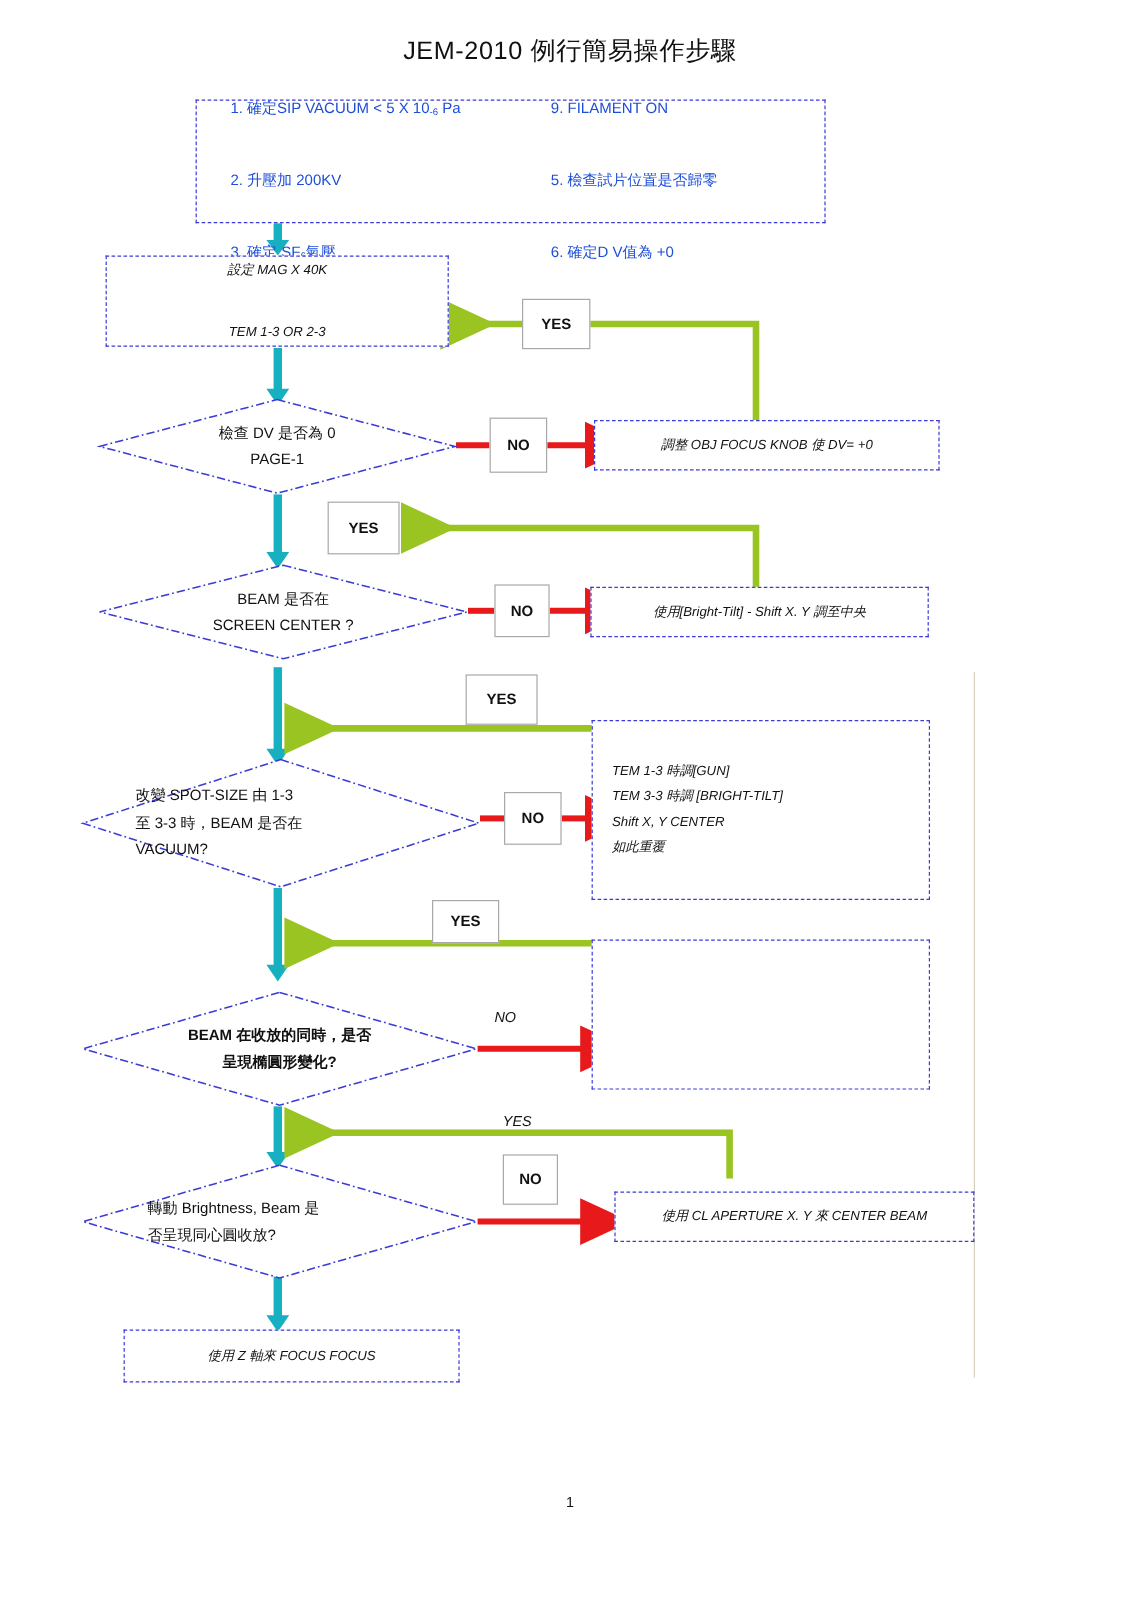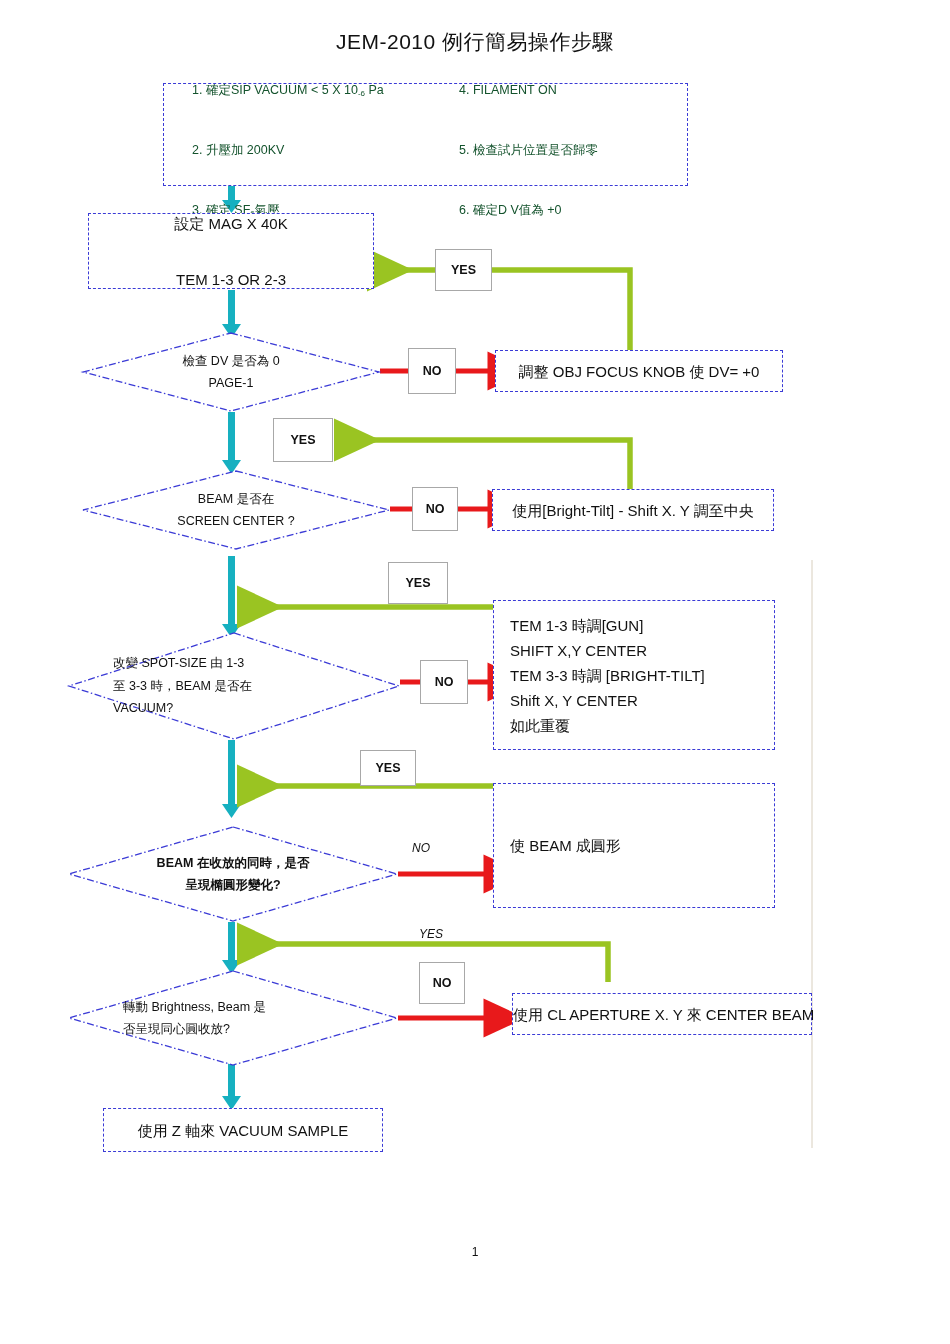--- a/index.html
+++ b/index.html
@@ -18,27 +18,27 @@
   
   .node{position:absolute;box-sizing:border-box;}
 
   
   .box{
     border:1.4px dashed #3b3bd6;
     background:#fff;
     display:flex;flex-direction:column;justify-content:center;
     box-sizing:border-box;
   }
-  .box .ln{font-size:15px;line-height:1.0;color:#111;white-space:nowrap;}
+  .box .ln{font-size:11px;line-height:1.0;color:#111;white-space:nowrap;font-style:italic;}
   .box.center .ln{text-align:center;}
   .box.left .ln{text-align:left;}
 
   
   .hdr{padding:8px 0 8px 0;}
-  .hdr .row{display:flex;font-size:12.5px;line-height:1.0;color:#14532d;
+  .hdr .row{display:flex;font-size:12.5px;line-height:1.0;color:#1d4ed8;
             padding:7px 0;margin-top:32px;}
   .hdr .c1{width:295px;padding-left:28px;box-sizing:border-box;white-space:nowrap;}
   .hdr .c2{flex:1;white-space:nowrap;}
   sub{font-size:8px;vertical-align:-2px;}
 
   
   .diamond{position:absolute;}
   .diamond svg{position:absolute;left:0;top:0;overflow:visible;}
   .diamond .dtext{
     position:absolute;left:0;top:0;width:100%;height:100%;
@@ -138,21 +138,21 @@
       <line x1="398" y1="1018" x2="488" y2="1018" stroke="#e8191b" stroke-width="5" marker-end="url(#mRed)"></line>
     </g>
 
     <line x1="812" y1="560" x2="812" y2="1148" stroke="#d8cfbe" stroke-width="1"></line>
     <line x1="700" y1="1030" x2="812" y2="1030" stroke="#d8cfbe" stroke-width="1"></line>
   </svg>
 
   <div class="node box hdr" style="left:163px;top:83px;width:525px;height:103px;">
     <div class="row">
       <div class="c1"><span>1.   確定SIP VACUUM &lt; 5 X 10</span><sub>-6</sub><span> Pa</span></div>
-      <div class="c2">4. FILAMENT ON</div>
+      <div class="c2">9. FILAMENT ON</div>
     </div>
     <div class="row">
       <div class="c1"><span>2.   升壓加 200KV</span><sub></sub><span></span></div>
       <div class="c2">5. 檢查試片位置是否歸零</div>
     </div>
     <div class="row">
       <div class="c1"><span>3.   確定  SF</span><sub>6</sub><span>氣壓</span></div>
       <div class="c2">6. 確定D V值為  +0</div>
     </div>
   </div>
@@ -196,56 +196,54 @@
       </svg>
     <div class="dtext" style="align-items:flex-start;padding-left:45px;box-sizing:border-box;">
       <div class="ln">改變  SPOT-SIZE  由  1-3</div>
       <div class="ln">至  3-3 時，BEAM 是否在</div>
       <div class="ln">VACUUM?</div>
     </div>
   </div>
 
   <div class="node box left" style="left:493px;top:600px;width:282px;height:150px;padding-left:16px;">
     <div class="ln" style="padding:5px 0;">TEM 1-3 時調[GUN]</div>
-    <div class="ln" style="padding:5px 0;">SHIFT X,Y CENTER</div>
     <div class="ln" style="padding:5px 0;">TEM 3-3 時調  [BRIGHT-TILT]</div>
     <div class="ln" style="padding:5px 0;">Shift X, Y CENTER</div>
     <div class="ln" style="padding:5px 0;">如此重覆</div>
   </div>
 
   <div class="diamond" style="left:68px;top:826px;width:330px;height:96px;">
     <svg width="330" height="96">
         <polygon points="165,1 329,48 165,95 1,48" fill="#fff" stroke="#3b3bd6" stroke-width="1.3" stroke-dasharray="7,2.5,1.5,2.5"></polygon>
       </svg>
     <div class="dtext" style="align-items:center;font-weight:bold;">
       <div class="ln">BEAM 在收放的同時，是否</div>
       <div class="ln">呈現橢圓形變化?</div>
     </div>
   </div>
 
   <div class="node box left" style="left:493px;top:783px;width:282px;height:125px;padding-left:16px;">
-    <div class="ln" style="padding:8px 0;">使 BEAM  成圓形</div>
   </div>
 
   <div class="diamond" style="left:68px;top:970px;width:330px;height:96px;">
     <svg width="330" height="96">
         <polygon points="165,1 329,48 165,95 1,48" fill="#fff" stroke="#3b3bd6" stroke-width="1.3" stroke-dasharray="7,2.5,1.5,2.5"></polygon>
       </svg>
     <div class="dtext" style="align-items:flex-start;padding-left:55px;box-sizing:border-box;">
       <div class="ln">轉動 Brightness, Beam  是</div>
       <div class="ln">否呈現同心圓收放?</div>
     </div>
   </div>
 
   <div class="node box center" style="left:512px;top:993px;width:300px;height:42px;">
     <div class="ln">使用 CL APERTURE   X. Y  來  CENTER BEAM</div>
   </div>
 
   <div class="node box center" style="left:103px;top:1108px;width:280px;height:44px;">
-    <div class="ln">使用 Z  軸來 VACUUM SAMPLE</div>
+    <div class="ln">使用 Z  軸來 FOCUS FOCUS</div>
   </div>
 
   <div class="lbl-box" style="left:435px;top:249px;width:57px;height:42px;">YES</div>
   <div class="lbl-box" style="left:408px;top:348px;width:48px;height:46px;">NO</div>
 
   <div class="lbl-box" style="left:273px;top:418px;width:60px;height:44px;">YES</div>
   <div class="lbl-box" style="left:412px;top:487px;width:46px;height:44px;">NO</div>
 
   <div class="lbl-box" style="left:388px;top:562px;width:60px;height:42px;">YES</div>
   <div class="lbl-box" style="left:420px;top:660px;width:48px;height:44px;">NO</div>

